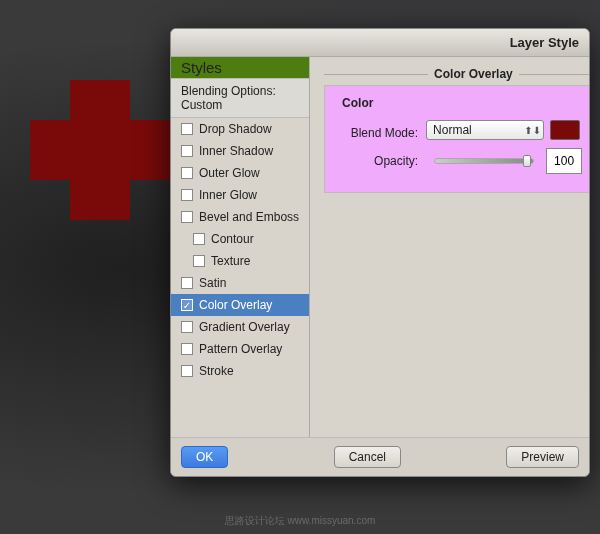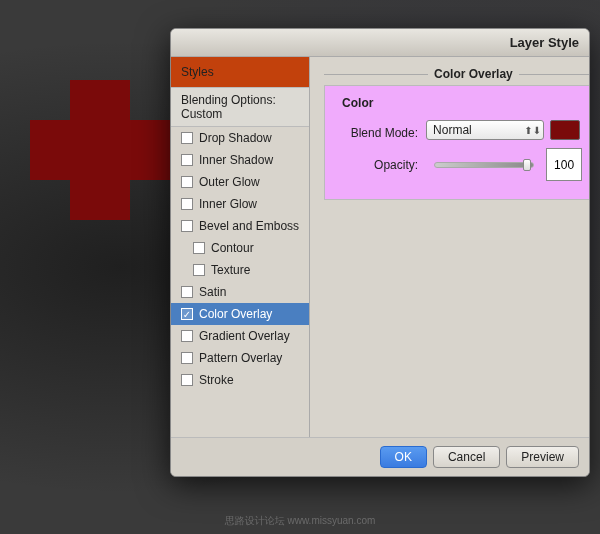--- a/index.html
+++ b/index.html
@@ -92,25 +92,25 @@
     
     .left-panel {
       width: 155px;
       background: #d8d4cc;
       border-right: 1px solid #aaa;
       display: flex;
       flex-direction: column;
     }
 
     .styles-header {
-      padding: 8px 10px;
-      font-size: 12px;
+      padding: 2px 10px;
+      font-size: 15px;
       color: #222;
       border-bottom: 1px solid #bbb;
-      background: #c2410c;
+      background: #4d7c0f;
     }
 
     .blend-options {
       padding: 5px 10px;
       font-size: 12px;
       color: #222;
       border-bottom: 1px solid #bbb;
       background: #dcdad4;
     }
 
@@ -277,38 +277,38 @@
       transform: translateY(-50%);
       width: 8px;
       height: 12px;
       background: linear-gradient(to bottom, #fff, #ddd);
       border: 1px solid #888;
       border-radius: 2px;
     }
 
     .opacity-value-box {
       width: 36px;
-      height: 33px;
+      height: 26px;
       background: #fff;
       border: 1px solid #888;
       text-align: center;
       font-size: 12px;
       padding: 1px 2px;
       margin: 0 4px;
     }
 
     .percent-label {
       font-size: 12px;
       color: #222;
     }
 
     
     .dialog-footer {
       display: flex;
-      justify-content: flex-end;
+      justify-content: space-between;
       padding: 8px 10px;
       gap: 6px;
       background: #d4d0c8;
       border-top: 1px solid #bbb;
     }
 
     .btn {
       padding: 3px 14px;
       font-size: 12px;
       border: 1px solid #888;

